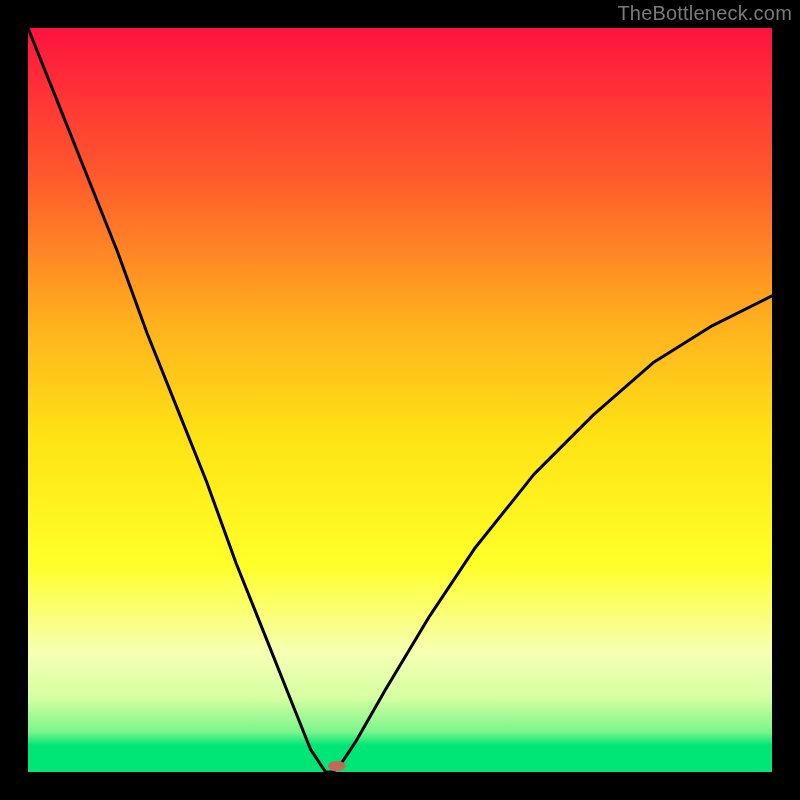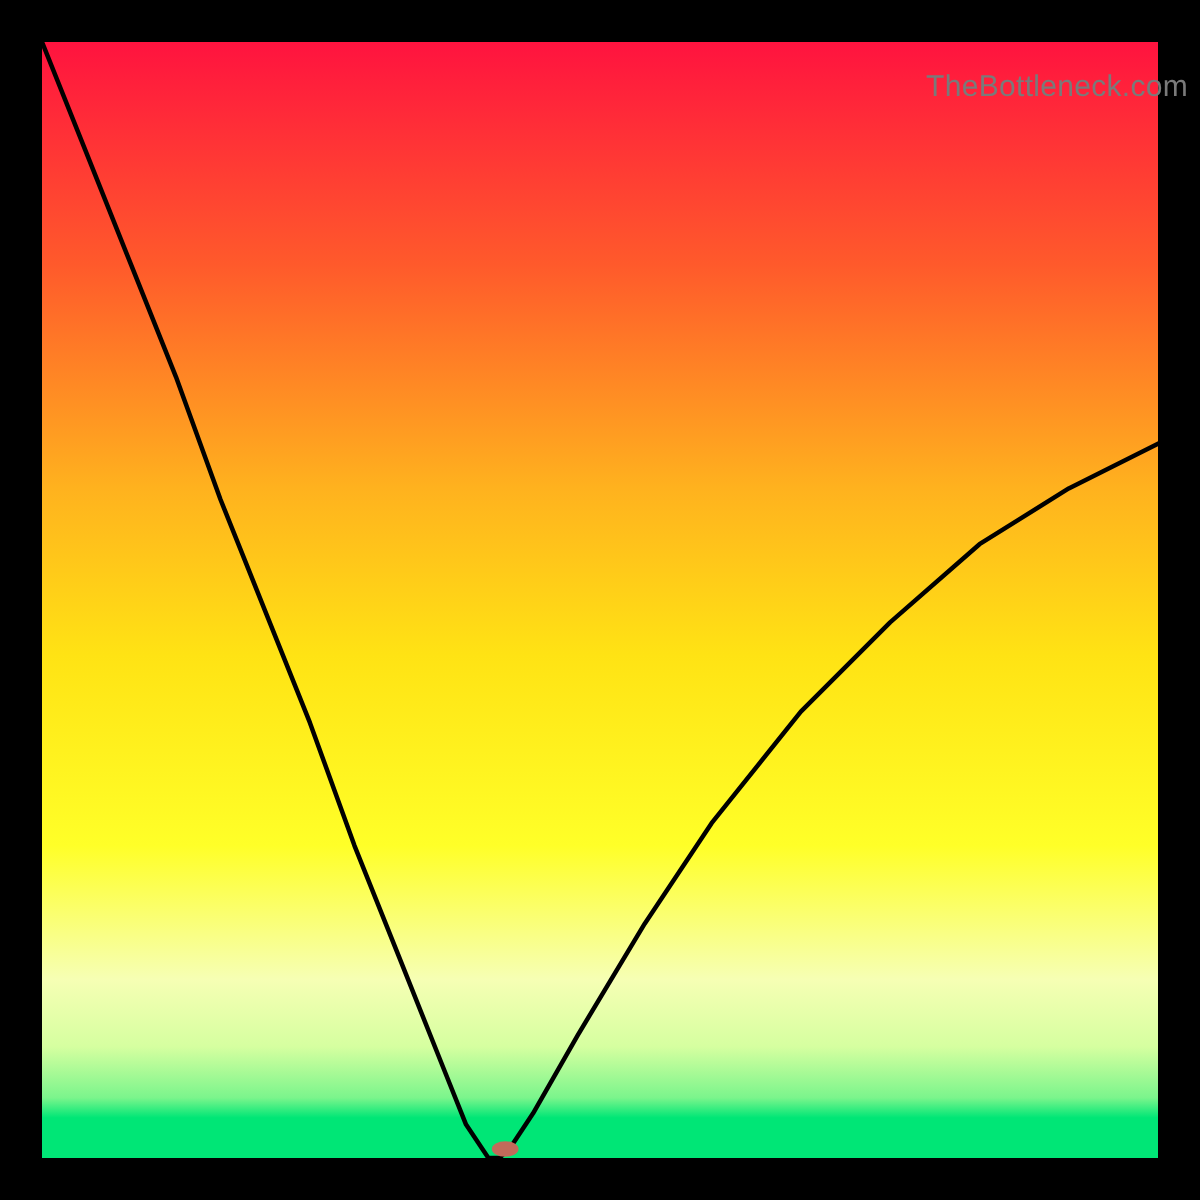--- a/index.html
+++ b/index.html
@@ -18,21 +18,20 @@
     background: #000;
   }
   .watermark {
     position: absolute;
     top: 2px;
     right: 8px;
     color: #7a7a7a;
     font-size: 20px;
     letter-spacing: 0.2px;
     z-index: 20;
-    margin-top: 45px;
   }
   .plot-wrap {
     position: absolute;
     left: 28px;
     top: 28px;
     width: 744px;
     height: 744px;
     background: #000;
     overflow: hidden;
   }

